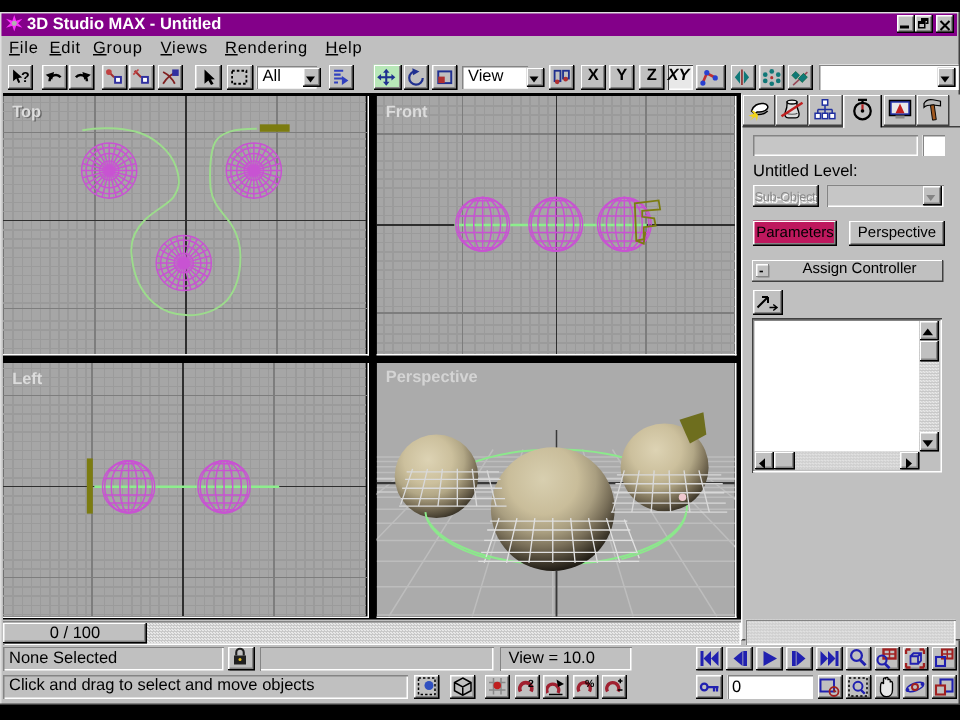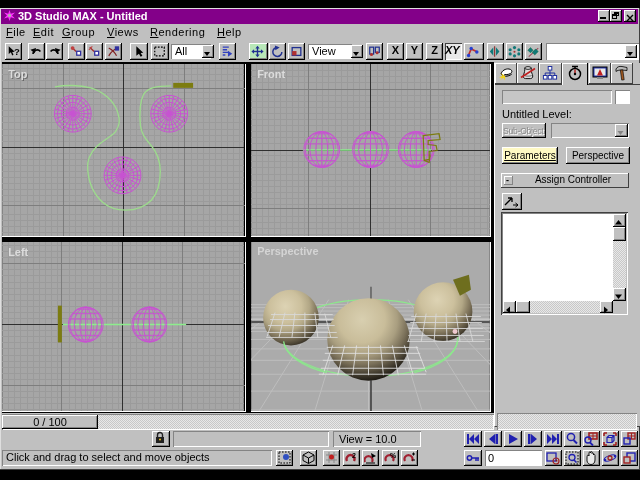--- a/index.html
+++ b/index.html
@@ -411,21 +411,21 @@
   <div class="abs" style="left:615px; top:90px; width:15px; height:14px; background:#fff; box-shadow: inset 1px 1px 0 #848484, inset -1px -1px 0 #fff;"></div>
   <div class="abs txt" style="left:502px; top:108px;">Untitled Level:</div>
   <div class="abs raised" style="left:502px; top:123px; width:44px; height:15px;">
       <div style="font-size:8.5px; color:#8a8a8a; text-shadow:1px 1px 0 #fff; margin:3px 0 0 1px; letter-spacing:-0.2px; white-space:nowrap;">Sub-Object</div>
     </div>
   <div class="abs sunken" style="left:551px; top:123px; width:78px; height:15px; background:#c6c6c6;"></div>
   <div class="abs raised" style="left:615px; top:124px; width:13px; height:13px;"><svg width="11" height="11">
         <path d="M2.5,4 L8.5,4 L5.5,8 Z" fill="#848484"></path>
       </svg></div>
 
-  <div class="abs raised" style="left:502px; top:147px; width:56px; height:17px; background:#fef9c3;text-decoration:underline;">
+  <div class="abs raised" style="left:502px; top:147px; width:56px; height:17px; background:#be185d;">
       <div style="font-size:10px; text-align:center; margin-top:3px; white-space:nowrap;">Parameters</div>
     </div>
   <div class="abs raised" style="left:566px; top:147px; width:64px; height:17px;">
       <div style="font-size:10px; text-align:center; margin-top:3px; white-space:nowrap;">Perspective</div>
     </div>
 
   <div class="abs raised1" style="left:501px; top:173px; width:128px; height:15px;">
       <div style="font-size:10px; text-align:center; margin-top:1px; white-space:nowrap;padding-left:16px;">Assign Controller</div>
     </div>
   <div class="abs" style="left:504px; top:176px; width:9px; height:9px; background:#c0c0c0; box-shadow: inset -1px -1px 0 #848484, inset 1px 1px 0 #fff;">
@@ -456,20 +456,23 @@
         <path d="M4,1.5 L8,5 L4,8.5 Z" fill="#000"></path>
       </svg></div>
   <div class="abs raised" style="left:516px; top:301px; width:14px; height:12px;"></div>
 
   <div class="abs dither sunken" style="left:2px; top:414px; width:492px; height:16px;"></div>
   <div class="abs raised" style="left:2px; top:415px; width:96px; height:14px;">
       <div class="txt" style="text-align:center; margin-top:1px;">0 / 100</div>
     </div>
   <div class="abs dither sunken" style="left:497px; top:413px; width:140px; height:17px;"></div>
 
+  <div class="abs sunken" style="left:2px; top:431px; width:147px; height:16px;">
+      <div class="txt" style="margin:2px 0 0 4px;">None Selected</div>
+    </div>
   <div class="abs raised" style="left:152px; top:431px; width:18px; height:16px;">
     <svg width="16" height="14" viewBox="0 0 16 14">
         <rect x="4" y="6" width="8" height="6" fill="#202020"></rect>
         <path d="M5.5,6 V4 a2.5,2.5 0 0 1 5,0 V6" fill="none" stroke="#202020" stroke-width="1.4"></path>
         <circle cx="8" cy="8.6" r="1" fill="#e8c020"></circle>
       </svg>
   </div>
   <div class="abs sunken" style="left:173px; top:431px; width:156px; height:16px;"></div>
   <div class="abs sunken" style="left:333px; top:431px; width:88px; height:16px;">
       <div class="txt" style="margin:2px 0 0 6px;">View = 10.0</div>

